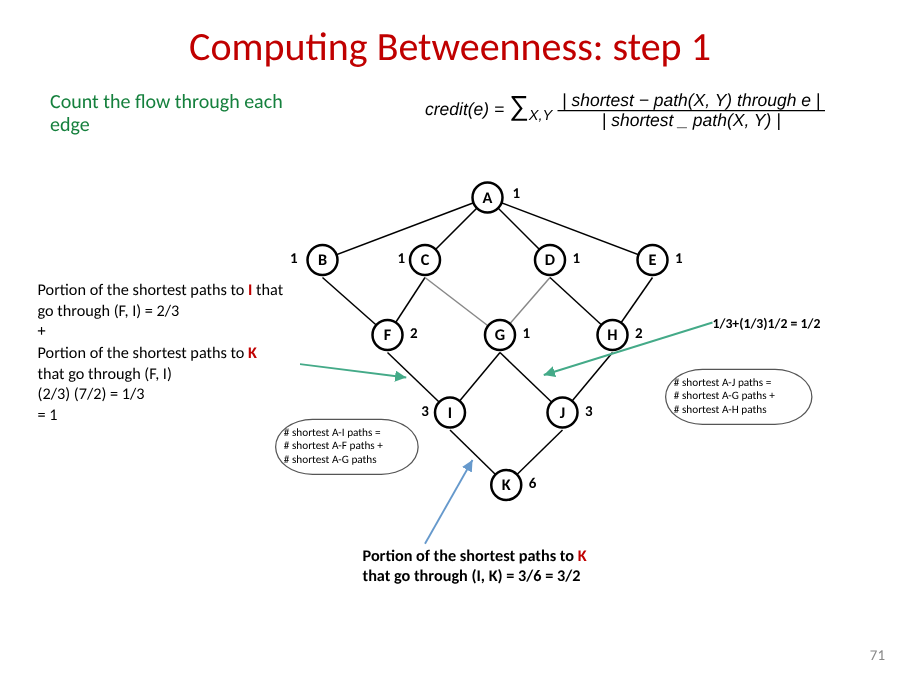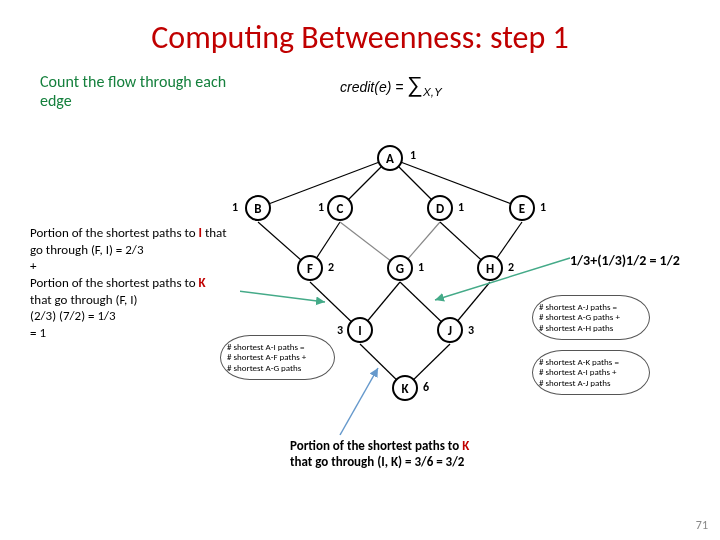--- a/index.html
+++ b/index.html
@@ -51,21 +51,21 @@
     width: 200px;
     font-size: 13px;
     line-height: 1.28;
   }
   .note-left .hl, .note-bottom .hl { color: #c00000; font-weight: bold; }
 
   .note-right {
     position: absolute;
     left: 570px;
     top: 252px;
-    font-size: 14px;
+    font-size: 11px;
     font-weight: bold;
   }
 
   .note-bottom {
     position: absolute;
     left: 290px;
     top: 438px;
     width: 180px;
     font-size: 13px;
     font-weight: bold;
@@ -119,20 +119,24 @@
 </style>
 </head>
 <body>
 
 <h1 class="title">Computing Betweenness: step 1</h1>
 <div class="subtitle">Count the flow through each edge</div>
 
 <div class="formula">
   <span>credit(e) = </span>
   <span class="sum">∑</span><sub>X,Y</sub>
+  <span class="frac">
+    <span class="num">| shortest − path(X, Y) through e |</span>
+    <span class="den">| shortest _ path(X, Y) |</span>
+  </span>
 </div>
 
 <div class="note-left">
   <span>Portion of the shortest paths to </span>
   <span class="hl">I</span>
   <span> that go through (F, I) = 2/3</span><br>
   <span>+</span><br>
   <span>Portion of the shortest paths to </span>
   <span class="hl">K</span>
   <span> that go through (F, I)</span><br>
@@ -205,14 +209,13 @@
   <div class="lbl" style="left:300px; top:60px">1</div>
   <div class="lbl" style="left:88px;  top:120px">2</div>
   <div class="lbl" style="left:178px; top:120px">1</div>
   <div class="lbl" style="left:268px; top:120px">2</div>
   <div class="lbl" style="left:97px;  top:183px">3</div>
   <div class="lbl" style="left:228px; top:183px">3</div>
   <div class="lbl" style="left:183px; top:240px">6</div>
 
   <div class="cloud" style="left:-20px; top:195px; width:115px"># shortest A-I paths =<br># shortest A-F paths +<br># shortest A-G paths</div>
   <div class="cloud" style="left:292px; top:155px; width:118px"># shortest A-J paths =<br># shortest A-G paths +<br># shortest A-H paths</div>
-  <div class="cloud" style="left:292px; top:210px; width:118px"># shortest A-K paths =<br># shortest A-I paths +<br># shortest A-J paths</div>
 </div>
 
 </body></html>

